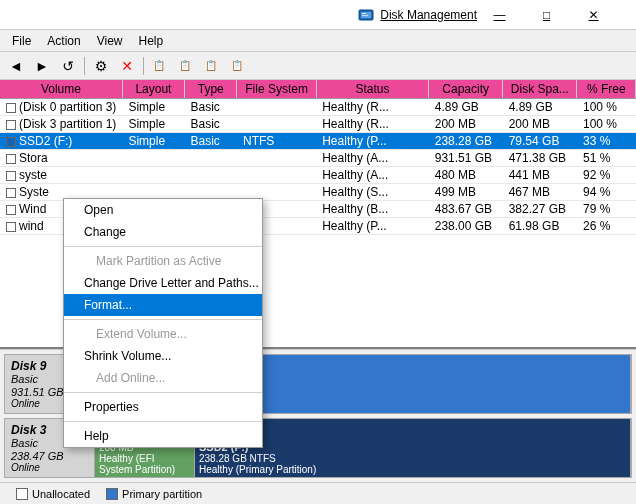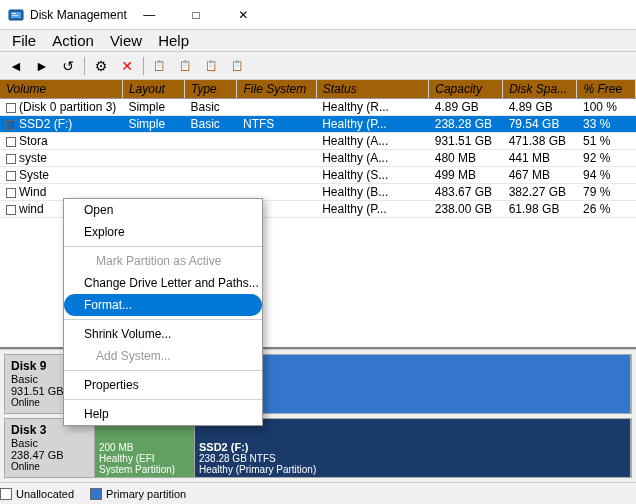--- a/index.html
+++ b/index.html
@@ -11,23 +11,24 @@
       background: #f0f0f0;
       overflow: hidden;
     }
 
     
     .title-bar {
       background: #ffffff;
       height: 30px;
       display: flex;
       align-items: center;
-      justify-content: flex-start;
-      padding: 0 8px;
+      justify-content: flex-end;
+      padding: 0 20px;
       border-bottom: 1px solid #ccc;
+      text-decoration: underline;
     }
     .title-bar-left {
       display: flex;
       align-items: center;
       gap: 6px;
     }
     .title-icon {
       width: 16px;
       height: 16px;
     }
@@ -56,21 +57,21 @@
       background: #f0f0f0;
       height: 22px;
       display: flex;
       align-items: center;
       padding: 0 4px;
       border-bottom: 1px solid #ccc;
     }
     .menu-item {
       padding: 2px 8px;
       cursor: pointer;
-      font-size: 15px;
+      font-size: 12px;
     }
 
     
     .toolbar {
       background: #f0f0f0;
       height: 28px;
       display: flex;
       align-items: center;
       padding: 0 4px;
       border-bottom: 1px solid #ccc;
@@ -109,29 +110,28 @@
       border-bottom: 2px solid #808080;
     }
 
     .volume-table {
       width: 100%;
       border-collapse: collapse;
       font-size: 12px;
     }
 
     .volume-table th {
-      background: #a16207;
+      background: #ec4899;
       border-right: 1px solid #ccc;
       border-bottom: 1px solid #999;
       padding: 2px 6px;
-      text-align: left;
+      text-align: center;
       font-weight: normal;
       white-space: nowrap;
       cursor: pointer;
-      font-style: italic;
     }
 
     .volume-table td {
       padding: 1px 6px;
       border-bottom: 1px solid #e8e8e8;
       white-space: nowrap;
       overflow: hidden;
     }
     .volume-table tr.selected { background: #0078d7; color: white; }
     .volume-table tr.selected td { color: white; }
@@ -166,21 +166,22 @@
 
     .disk-label {
       width: 90px;
       min-width: 90px;
       background: #d4d4d4;
       padding: 4px 6px;
       font-size: 11px;
       border-right: 1px solid #aaa;
       display: flex;
       flex-direction: column;
-      justify-content: flex-start;
+      justify-content: space-between;
+      font-style: italic;
     }
     .disk-label .disk-name { font-weight: bold; font-size: 12px; }
     .disk-label .disk-type { font-size: 11px; }
     .disk-label .disk-size { font-size: 11px; }
     .disk-label .disk-status { font-size: 10px; }
 
     .disk-partitions {
       flex: 1;
       display: flex;
     }
@@ -224,37 +225,37 @@
       box-shadow: 3px 3px 8px rgba(0,0,0,0.3);
       z-index: 100;
       font-size: 12px;
     }
 
     .ctx-item {
       padding: 4px 20px;
       cursor: pointer;
       white-space: nowrap;
     }
-    .ctx-item.active { background: #0078d7; color: white; border-radius: 11px; }
+    .ctx-item.active { background: #0078d7; color: white; }
     .ctx-item.disabled { color: #999; cursor: default; padding-left: 32px; }
 
     .ctx-separator {
       height: 1px;
       background: #d0d0d0;
       margin: 3px 0;
     }
 
     
     .status-bar {
       height: 22px;
       background: #f0f0f0;
       border-top: 1px solid #ccc;
       display: flex;
       align-items: center;
-      padding: 0 0;
+      padding: 0 16px;
       gap: 16px;
       font-size: 11px;
     }
     .status-item {
       display: flex;
       align-items: center;
       gap: 4px;
     }
     .status-dot {
       width: 12px;
@@ -336,20 +337,30 @@
       <tr>
             <td><span class="disk-icon"></span>(Disk 0 partition 3)</td>
             <td>Simple</td>
             <td>Basic</td>
             <td></td>
             <td>Healthy (R...</td>
             <td>4.89 GB</td>
             <td>4.89 GB</td>
             <td>100 %</td>
           </tr>
+          <tr>
+            <td><span class="disk-icon"></span>(Disk 3 partition 1)</td>
+            <td>Simple</td>
+            <td>Basic</td>
+            <td></td>
+            <td>Healthy (R...</td>
+            <td>200 MB</td>
+            <td>200 MB</td>
+            <td>100 %</td>
+          </tr>
           <tr class="selected">
             <td><span class="disk-icon blue"></span>SSD2 (F:)</td>
             <td>Simple</td>
             <td>Basic</td>
             <td>NTFS</td>
             <td>Healthy (P...</td>
             <td>238.28 GB</td>
             <td>79.54 GB</td>
             <td>33 %</td>
           </tr>
@@ -439,28 +450,29 @@
           <span style="font-size:11px; color:white; font-weight:bold;">SSD2 (F:)</span>
           <span style="font-size:10px; color:white;">238.28 GB NTFS</span>
           <span style="font-size:10px; color:white;">Healthy (Primary Partition)</span>
         </div>
       </div>
     </div>
   </div>
 
   <div class="context-menu" id="context-menu">
   <div class="ctx-item">Open</div>
-      <div class="ctx-item">Explore</div>
+      <div class="ctx-item">Change</div>
       <div class="ctx-separator"></div>
       <div class="ctx-item disabled">Mark Partition as Active</div>
       <div class="ctx-item">Change Drive Letter and Paths...</div>
       <div class="ctx-item active">Format...</div>
       <div class="ctx-separator"></div>
+      <div class="ctx-item disabled">Extend Volume...</div>
       <div class="ctx-item">Shrink Volume...</div>
-      <div class="ctx-item disabled">Add System...</div>
+      <div class="ctx-item disabled">Add Online...</div>
       <div class="ctx-separator"></div>
       <div class="ctx-item">Properties</div>
       <div class="ctx-separator"></div>
       <div class="ctx-item">Help</div>
     </div>
 
 </div>
 
 <div class="status-bar">
   <div class="status-item">

